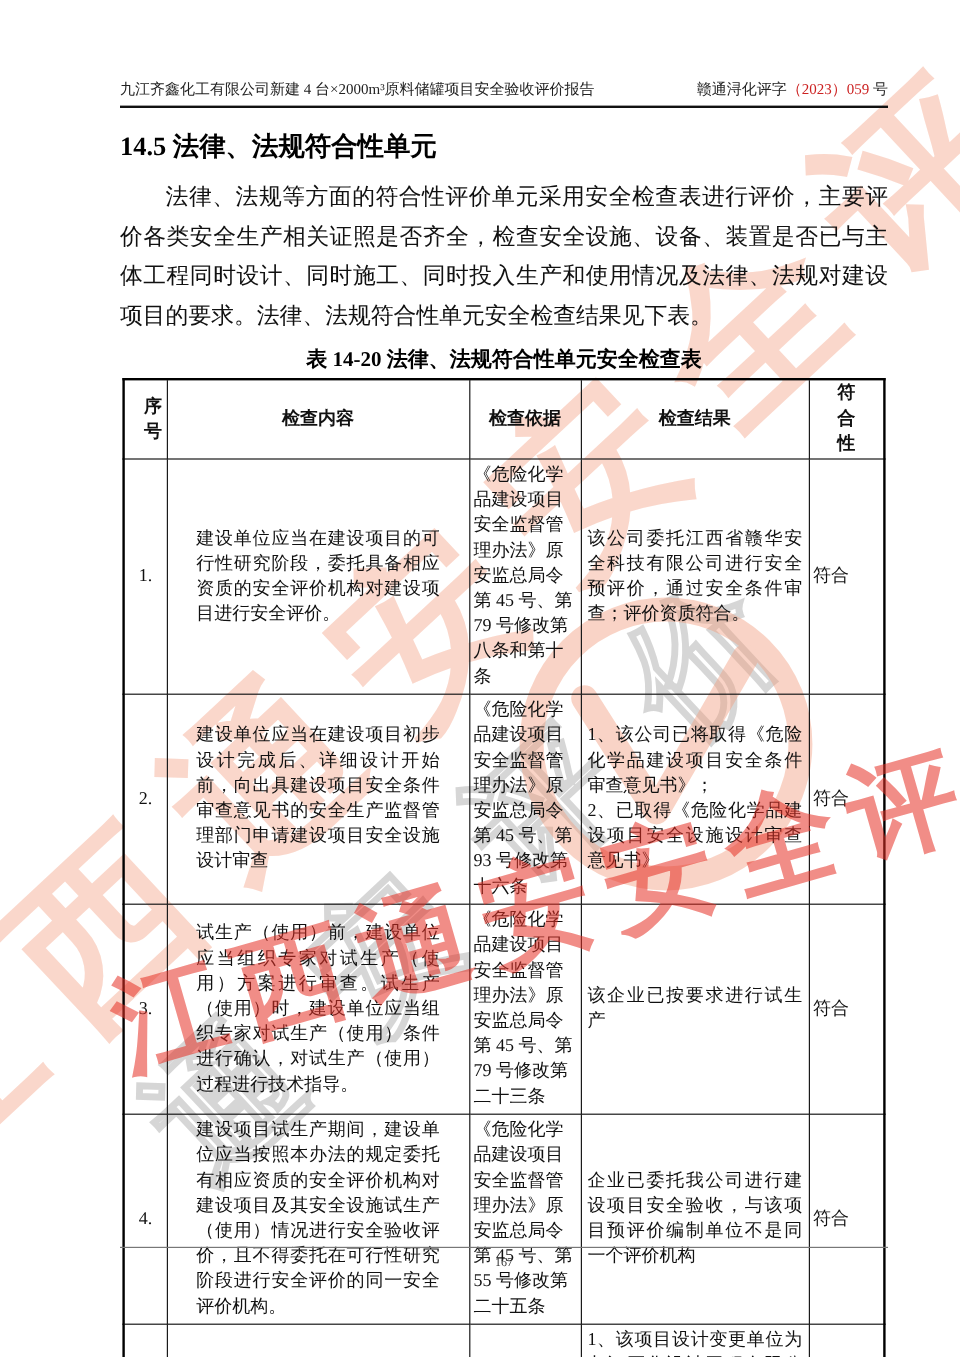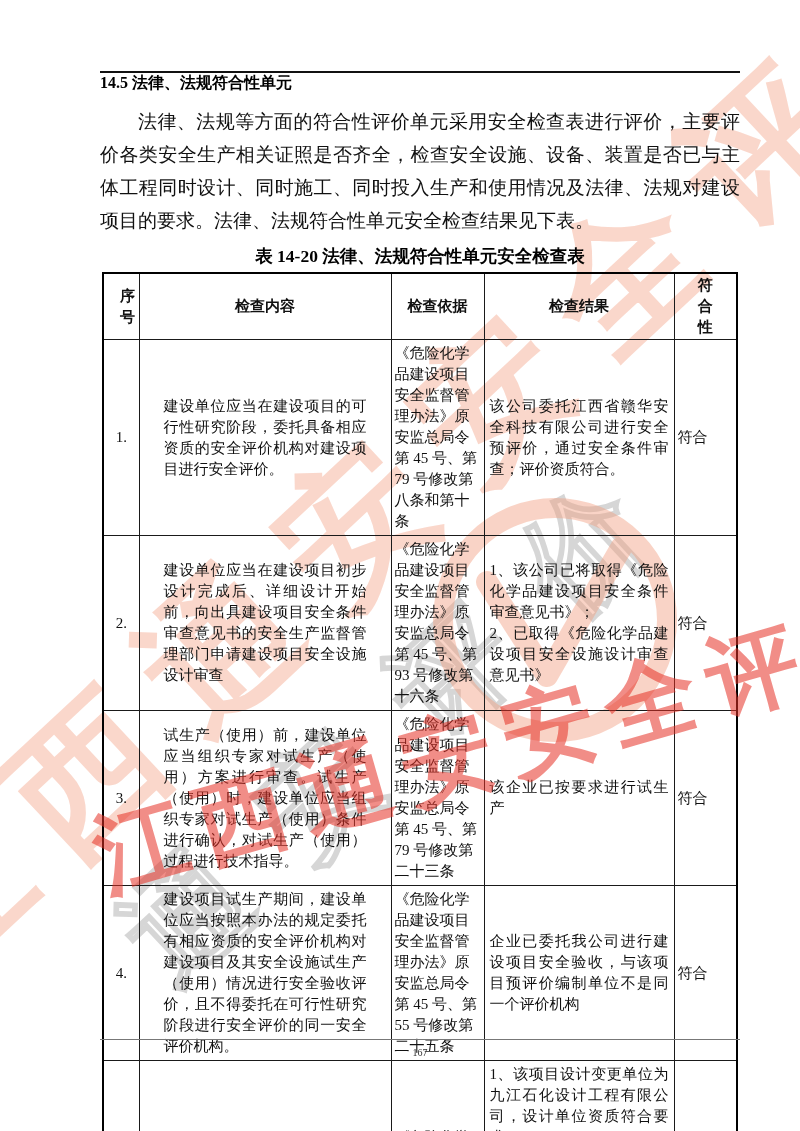--- a/index.html
+++ b/index.html
@@ -76,22 +76,22 @@
     align-items: baseline;
     font-size: 12.5px;
     color: #222;
   }
   .doc-header .red { color: #cc2222; }
   .header-rule {
     margin-top: 5px;
     border-top: 2.2px solid #111;
   }
   .section-heading {
-    margin-top: 0;
-    font-size: 16px;
+    margin-top: 17px;
+    font-size: 22px;
     font-weight: bold;
     color: #000;
   }
   .body-paragraph {
     margin-top: 11px;
     font-size: 19px;
     line-height: 33px;
     text-align: justify;
     text-indent: 2em;
     color: #111;
@@ -156,20 +156,24 @@
   <div class="wm-diag-text">江西通安安全评价有限公司</div>
   <div class="wm-gray-text">通安评价</div>
   <svg class="wm-circle-svg" width="260" height="260" viewBox="0 0 260 260">
     <circle cx="130" cy="130" r="112" fill="none" stroke="#f2a082" stroke-width="20"></circle>
     <path d="M 62 92 L 122 186 L 196 58" fill="none" stroke="#f2a082" stroke-width="22" stroke-linecap="round" stroke-linejoin="round"></path>
   </svg>
 </div>
 
 <div class="content">
 
+  <div class="doc-header">
+    <span>九江齐鑫化工有限公司新建 4 台×2000m³原料储罐项目安全验收评价报告</span>
+    <span><span>赣通浔化评字</span><span class="red">（2023）059</span><span> 号</span></span>
+  </div>
   <div class="header-rule"></div>
 
   <div class="section-heading">14.5 法律、法规符合性单元</div>
 
   <p class="body-paragraph">法律、法规等方面的符合性评价单元采用安全检查表进行评价，主要评价各类安全生产相关证照是否齐全，检查安全设施、设备、装置是否已与主体工程同时设计、同时施工、同时投入生产和使用情况及法律、法规对建设项目的要求。法律、法规符合性单元安全检查结果见下表。</p>
 
   <div class="table-title">表 14-20  法律、法规符合性单元安全检查表</div>
 
   <table class="check-table">
     <colgroup>

